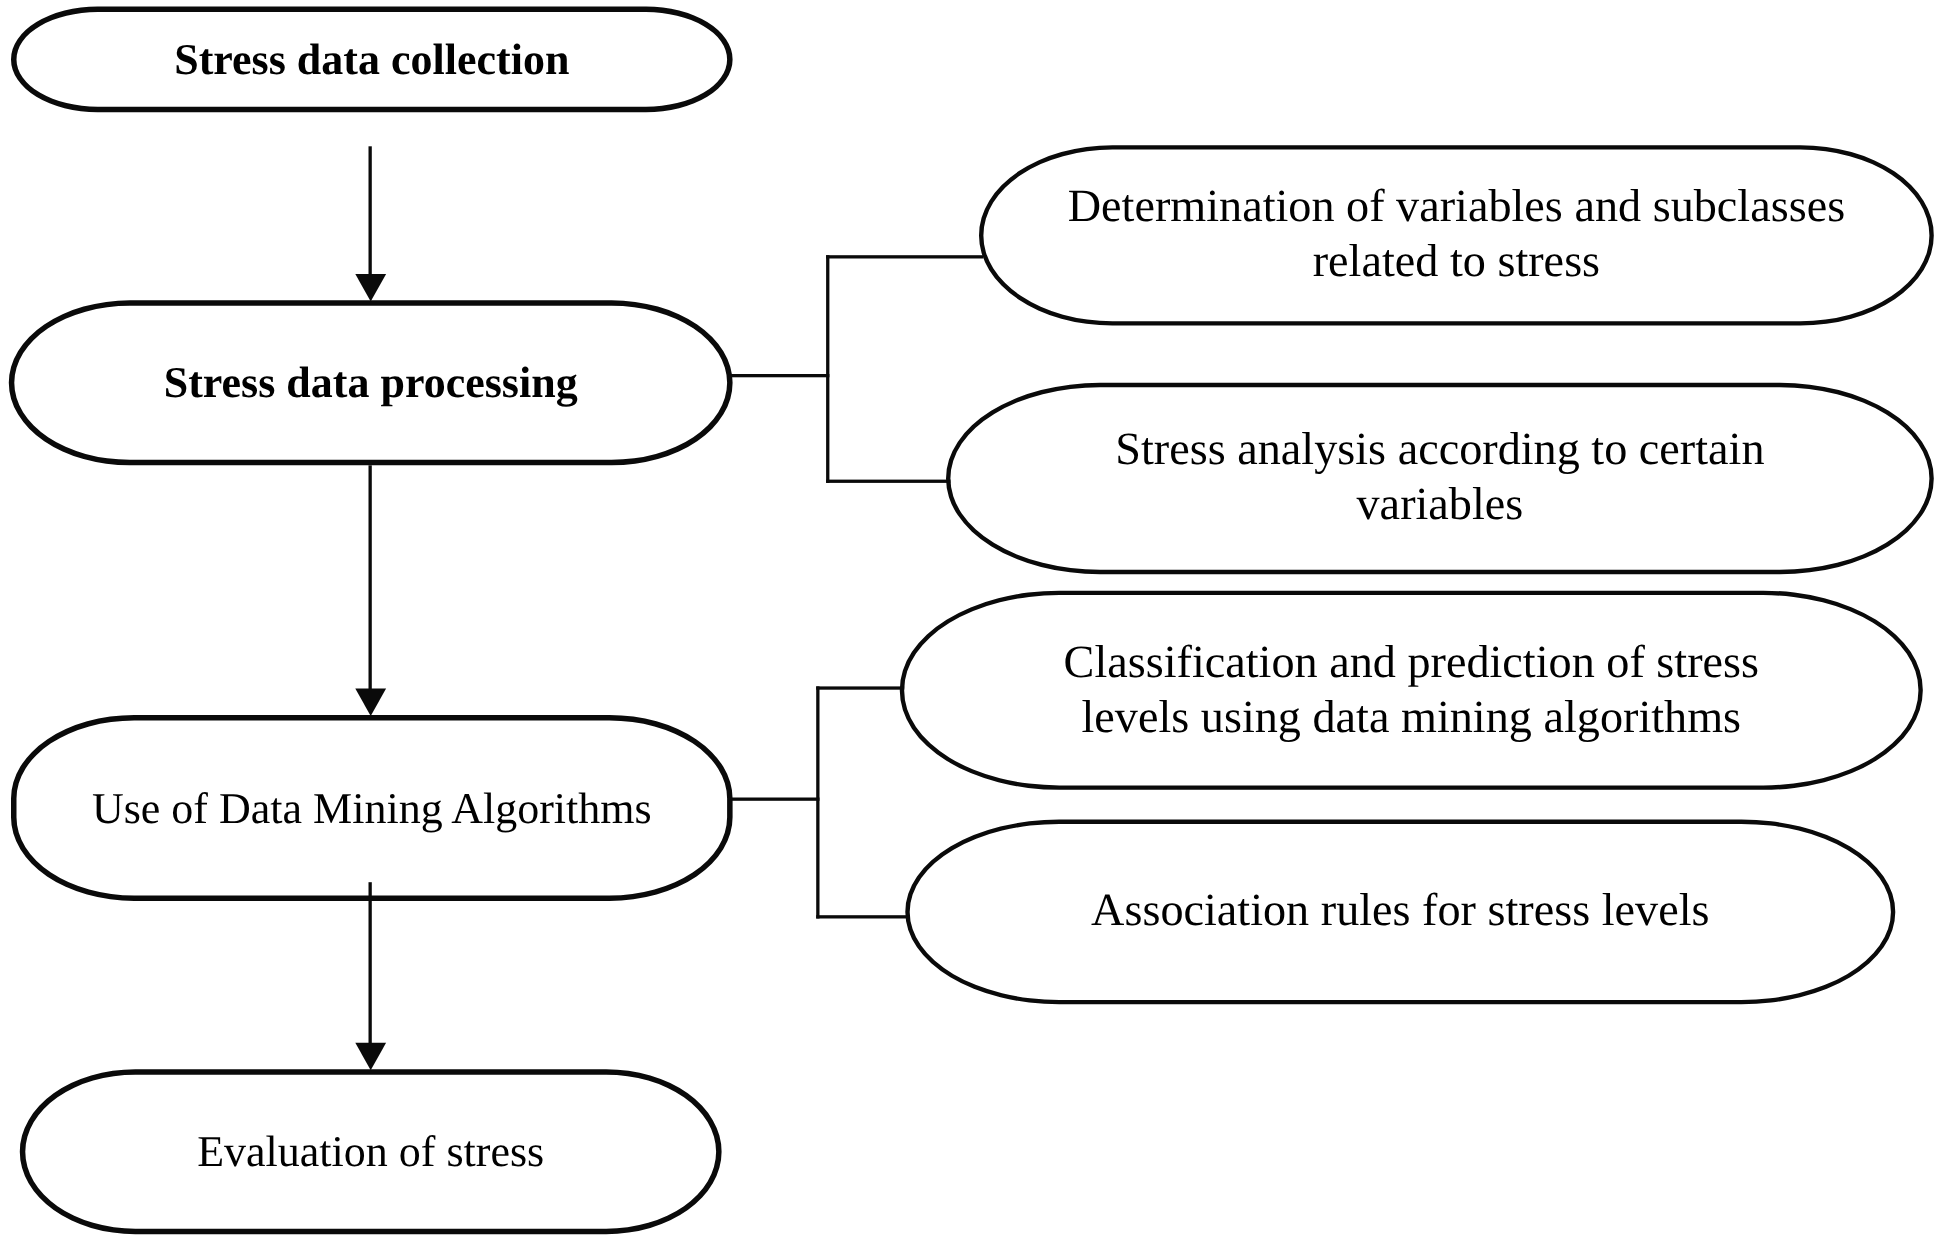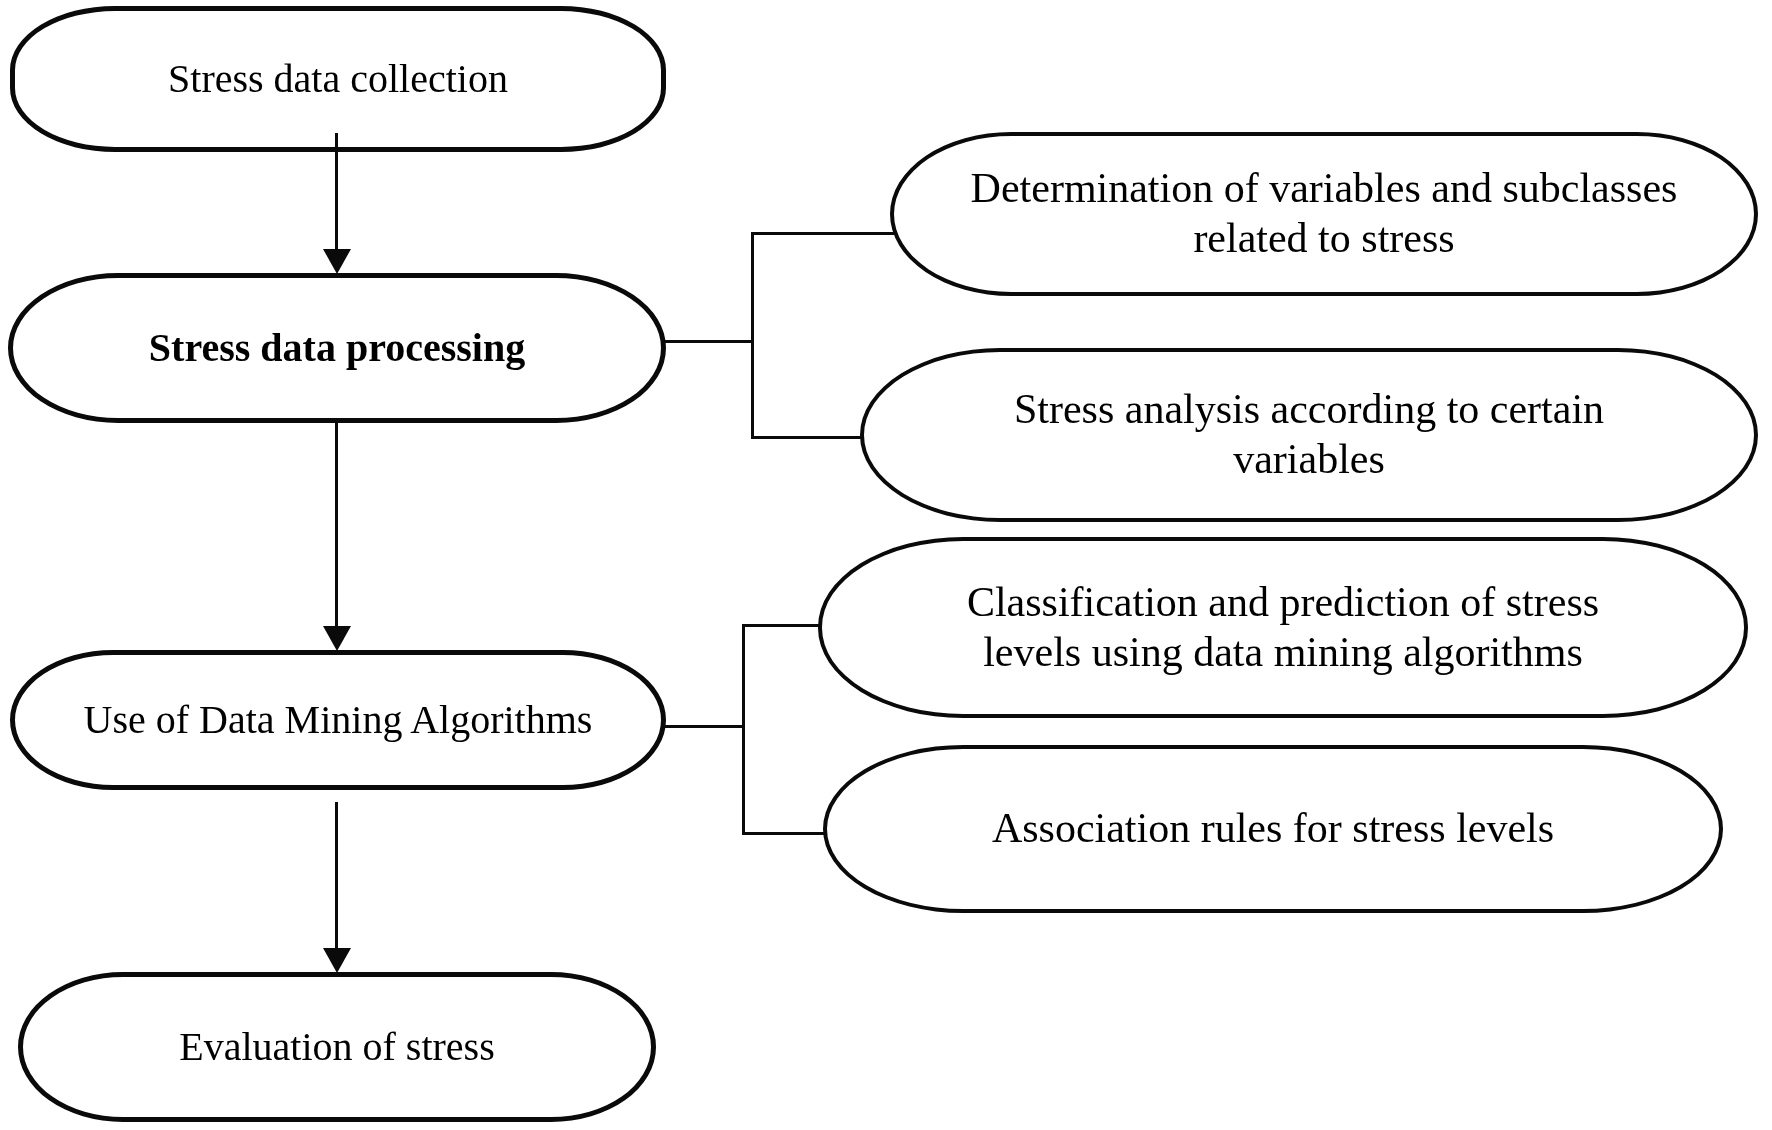--- a/index.html
+++ b/index.html
@@ -29,23 +29,23 @@
   .node.left-col {
     border-width: 5px;
     font-size: 40px;
     line-height: 1.15;
   }
   .node.right-col {
     font-size: 42px;
     line-height: 1.18;
   }
   
-  #n-collect  { left: 10px;  top: 6px;   width: 656px; height: 146px; border-radius: 105px / 64px; }
+  #n-collect  { left: 10px;  top: 6px;   width: 656px; height: 96px; border-radius: 105px / 64px; font-weight: bold; }
   #n-process  { left: 8px;   top: 273px; width: 658px; height: 150px; border-radius: 110px / 75px; font-weight: bold; }
-  #n-mining   { left: 10px;  top: 650px; width: 656px; height: 140px; border-radius: 112px / 76px; }
+  #n-mining   { left: 10px;  top: 650px; width: 656px; height: 169px; border-radius: 112px / 76px; }
   #n-evaluate { left: 18px;  top: 972px; width: 638px; height: 150px; border-radius: 105px / 75px; }
   
   #n-determ   { left: 890px; top: 132px; width: 868px; height: 164px; border-radius: 145px / 98px; padding: 0 60px; }
   #n-analysis { left: 860px; top: 348px; width: 898px; height: 174px; border-radius: 140px / 87px; padding: 0 110px; }
   #n-classif  { left: 818px; top: 537px; width: 930px; height: 181px; border-radius: 145px / 90px; padding: 0 100px; }
   #n-assoc    { left: 823px; top: 745px; width: 900px; height: 168px; border-radius: 140px / 84px; padding: 0 90px; }
 
   .line {
     position: absolute;
     background: #0a0a0a;

